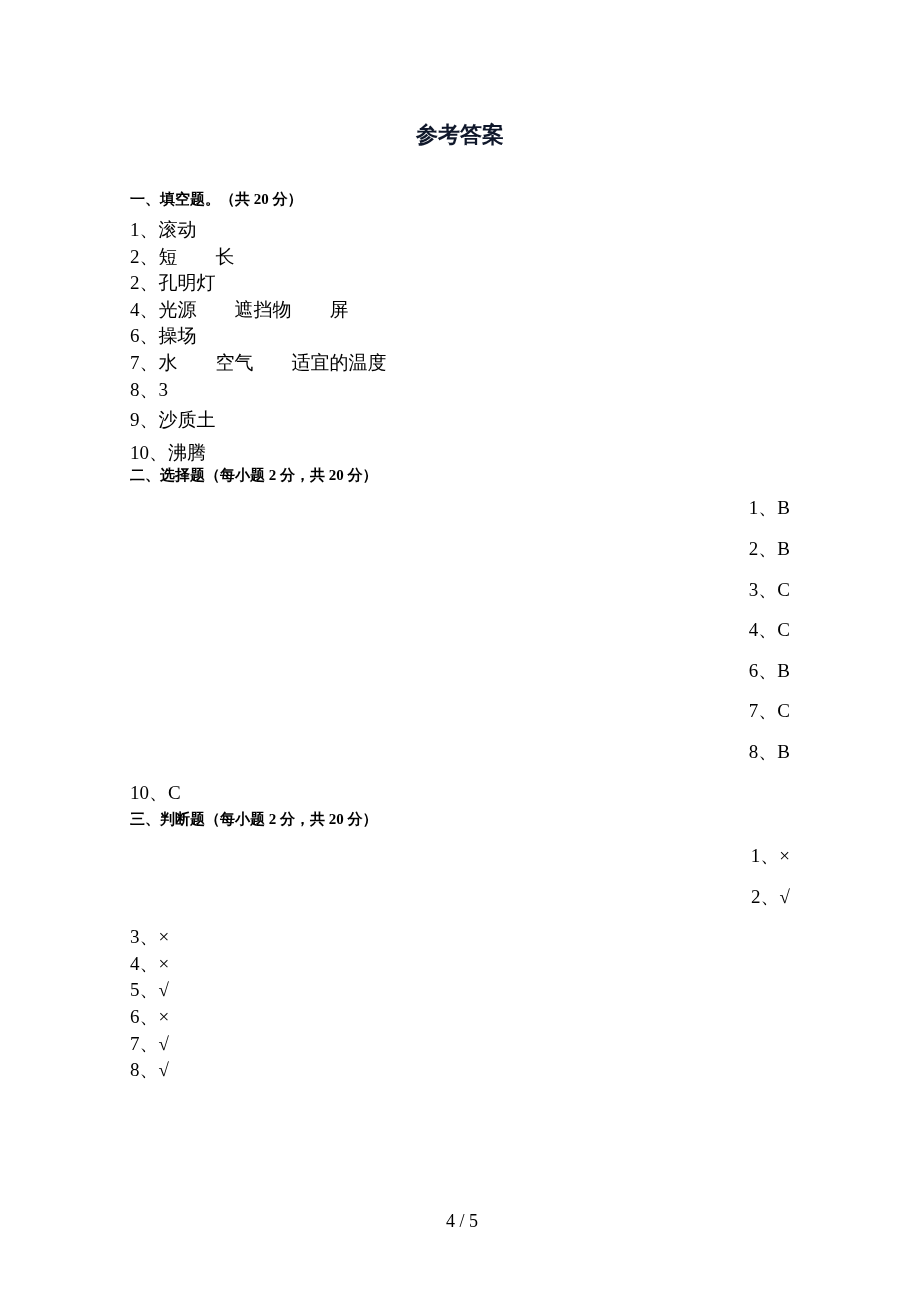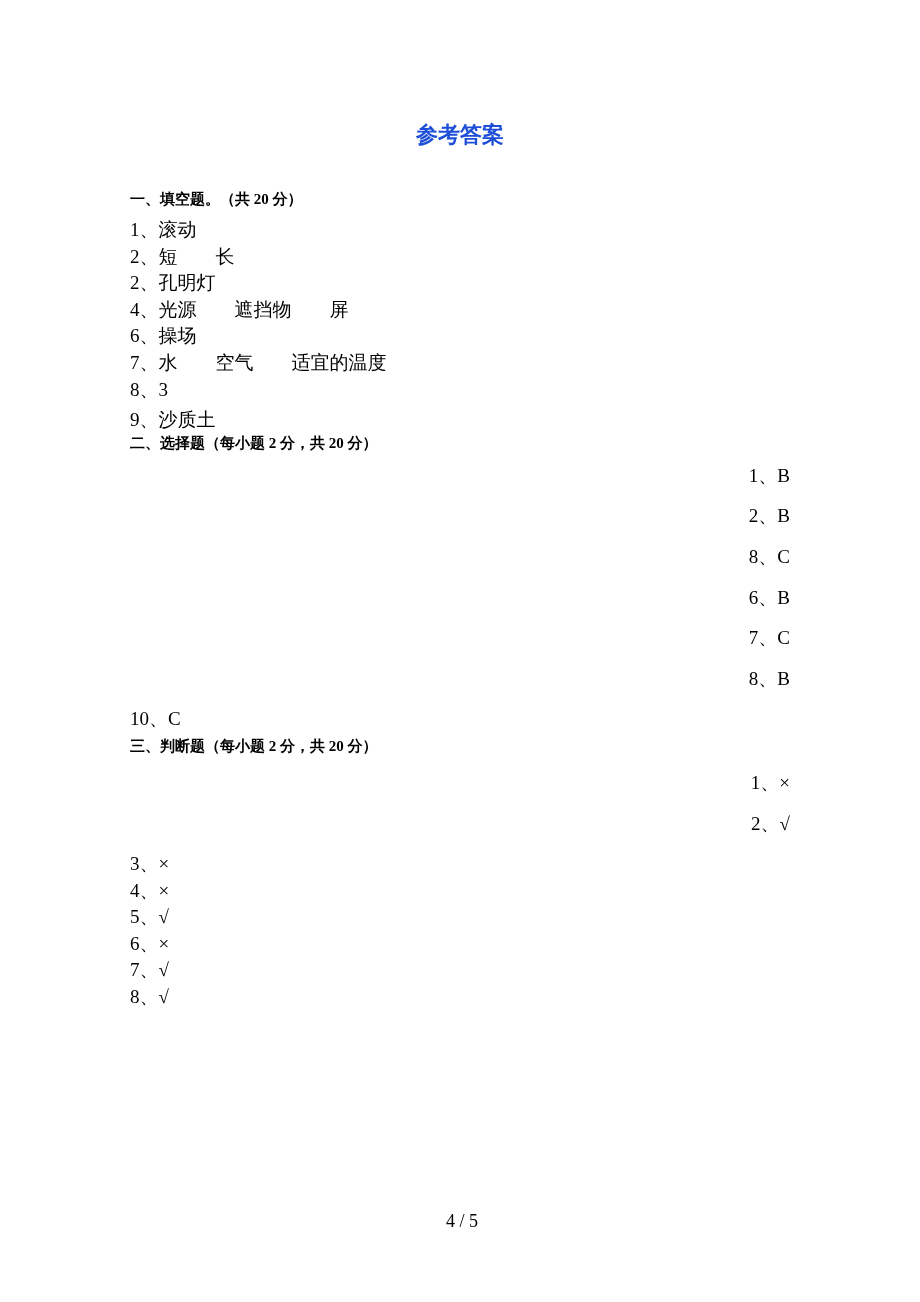--- a/index.html
+++ b/index.html
@@ -13,21 +13,21 @@
       background: #ffffff;
       font-family: "SimSun", "宋体", serif;
       color: #000000;
       position: relative;
     }
     .content {
       padding: 120px 130px 0 130px;
     }
     .title {
       text-align: center;
-      color: #1d4ed8;
+      color: #0f172a;
       font-weight: bold;
       font-size: 22px;
       margin-bottom: 40px;
       font-family: Liberation Mono, monospace;
     }
     .section-heading {
       font-weight: bold;
       font-size: 15px;
       margin-bottom: 8px;
       font-family: "SimSun", "宋体", serif;
@@ -65,25 +65,27 @@
 
   <div class="section-heading">一、填空题。（共 20 分）</div>
   <div class="answer-line">1、滚动</div>
   <div class="answer-line">2、短　　长</div>
   <div class="answer-line">2、孔明灯</div>
   <div class="answer-line">4、光源　　遮挡物　　屏</div>
   <div class="answer-line">6、操场</div>
   <div class="answer-line">7、水　　空气　　适宜的温度</div>
   <div class="answer-line">8、3</div>
   <div class="answer-line" style="margin-top:4px;">9、沙质土</div>
+  <div class="answer-line" style="margin-top:6px;">10、沸腾</div>
 
   <div class="section-heading section-gap">二、选择题（每小题 2 分，共 20 分）</div>
   <div class="answer-line-spaced" style="margin-top:10px;">1、B</div>
   <div class="answer-line-spaced">2、B</div>
-  <div class="answer-line-spaced">8、C</div>
+  <div class="answer-line-spaced">3、C</div>
+  <div class="answer-line-spaced">4、C</div>
   <div class="answer-line-spaced">6、B</div>
   <div class="answer-line-spaced">7、C</div>
   <div class="answer-line-spaced">8、B</div>
   <div class="answer-line">10、C</div>
 
   <div class="section-heading" style="margin-top:4px;">三、判断题（每小题 2 分，共 20 分）</div>
   <div class="answer-line-spaced" style="margin-top:14px;">1、×</div>
   <div class="answer-line-spaced">2、√</div>
   <div class="answer-line">3、×</div>
   <div class="answer-line">4、×</div>

